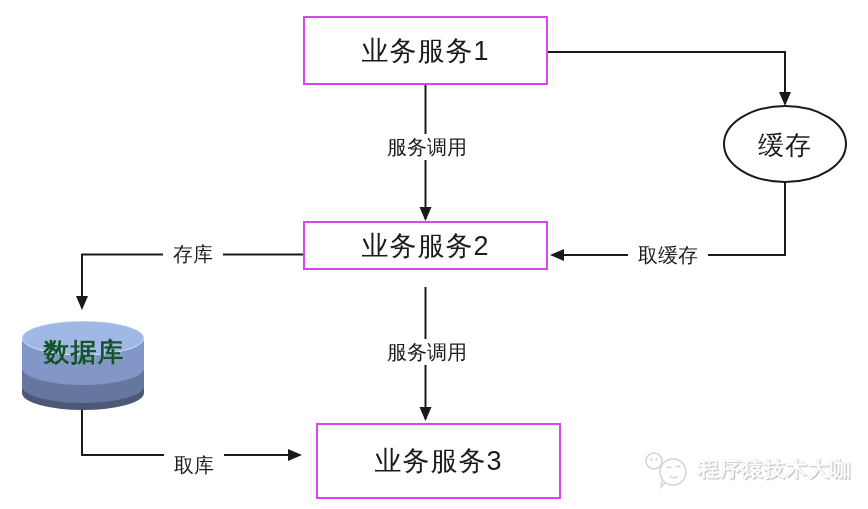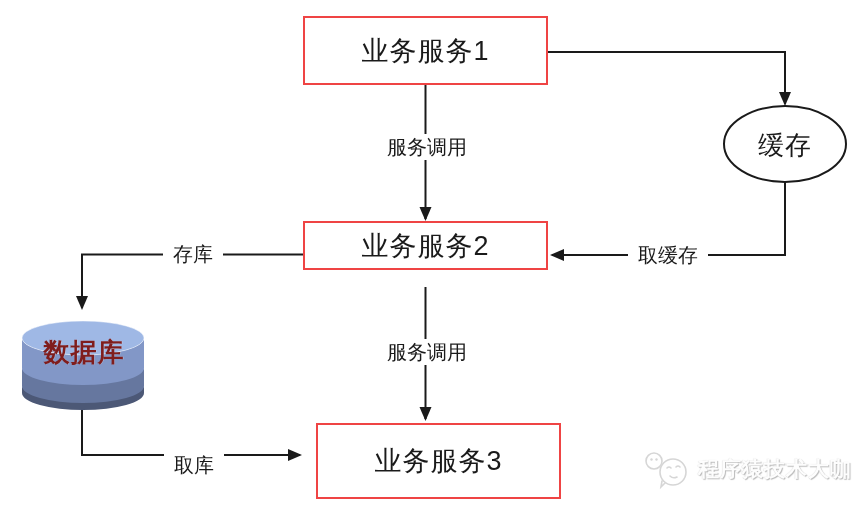--- a/index.html
+++ b/index.html
@@ -5,29 +5,29 @@
   html,body{margin:0;padding:0;background:#fff;}
   .stage{
     position:relative;width:868px;height:509px;background:#ffffff;overflow:hidden;
     font-family:"Liberation Sans","DejaVu Sans",sans-serif;color:#1a1a1a;
   }
   .layer{position:absolute;left:0;top:0;width:868px;height:509px;}
   svg.layer{pointer-events:none;}
   .edge-path{stroke:#1a1a1a;stroke-width:2;fill:none;}
   .node.box{
     position:absolute;box-sizing:border-box;width:245px;
-    background:#ffffff;border:2px solid #ef4444;
+    background:#ffffff;border:2px solid #d946ef;
     display:flex;align-items:center;justify-content:center;
     font-size:27px;font-weight:500;letter-spacing:1px;z-index:2;
   }
   .shape-label{
     position:absolute;transform:translate(-50%,-50%);
     font-size:26px;font-weight:500;letter-spacing:1px;z-index:3;white-space:nowrap;
   }
-  .db-label{font-weight:700;font-size:26px;color:#7f1d1d;text-shadow:0.5px 0.5px 0 rgba(255,255,255,0.35);}
+  .db-label{font-weight:700;font-size:26px;color:#14532d;text-shadow:0.5px 0.5px 0 rgba(255,255,255,0.35);}
   .edge-label{
     position:absolute;transform:translate(-50%,-50%);
     background:#ffffff;padding:1px 10px;font-size:20px;line-height:24px;
     white-space:nowrap;z-index:2;
   }
   .watermark{
     position:absolute;left:643px;top:448px;display:flex;align-items:center;gap:5px;z-index:4;
   }
   .watermark-text{
     font-size:21px;font-weight:700;letter-spacing:1px;color:#fdfdfd;

